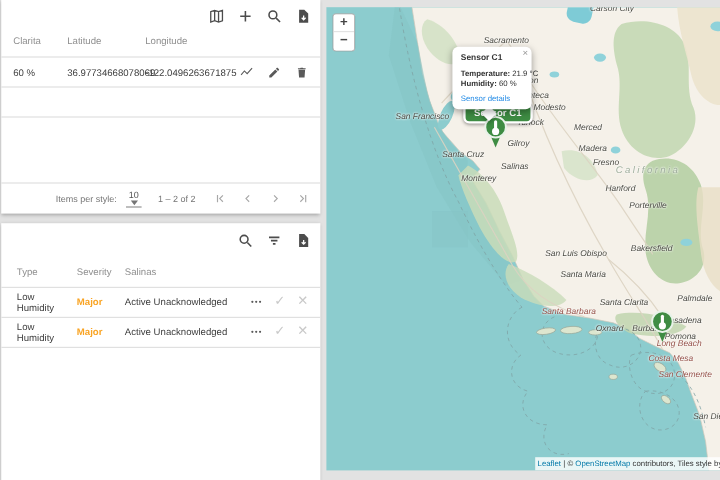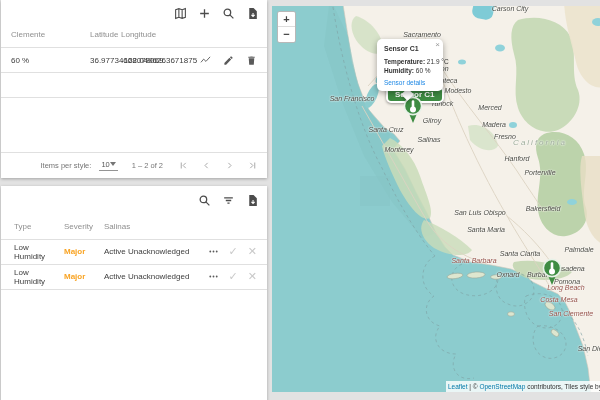--- a/index.html
+++ b/index.html
@@ -16,36 +16,36 @@
   #alarms-card  .toolbar { top:8px; }
   .tb-icon { width:13px; height:13px; color:#4c4c4c; cursor:pointer; display:block; }
   .tb-icon svg { width:100%; height:100%; display:block; }
 
   .divider { position:absolute; left:0; right:0; height:1px; background:#e0e0e0; }
 
   .hcell { position:absolute; font-size:8px; color:#8f8f8f; }
   .cell  { position:absolute; font-size:8px; color:#3d3d3d; }
   .trow  { position:absolute; left:0; right:0; }
 
-  .col-a { left:10px; } .col-b { left:55px;margin-left:34px; } .col-c { left:120px; }
+  .col-a { left:10px; } .col-b { left:55px; } .col-c { left:120px; }
   .col-t { left:13px; width:42px; line-height:9px; }
   .col-s { left:63px; } .col-st { left:103px; }
 
   .sev { color:#f9a424; font-weight:bold; }
 
   .row-icons { position:absolute; right:10px; display:flex; gap:12px; align-items:center; }
   .act-icon { width:11px; height:11px; color:#5a5a5a; cursor:pointer; }
   .act-icon svg { width:100%; height:100%; display:block; }
   .muted-ic { color:#c9c9c9; font-size:11px; line-height:11px; cursor:pointer; }
 
   .paginator { position:absolute; left:0; right:0; height:26px; display:flex; align-items:center;
                justify-content:flex-end; gap:8px; padding-right:10px; font-size:7.5px; color:#757575; }
   #sensors-card .paginator { top:152px; }
   .pp-select { display:flex; align-items:center; gap:0; border-bottom:1px solid #949494;
-               padding:0 2px 1px 2px; cursor:pointer; color:#555; }
+               padding:0 2px 1px 2px; cursor:pointer; color:#555;flex-direction:column; }
   .caret { width:0; height:0; border-left:3px solid transparent; border-right:3px solid transparent;
            border-top:4px solid #757575; }
   .pg-nav { display:flex; gap:14px; margin-left:8px; }
   .pg-btn { width:9px; height:9px; color:#a8a8a8; cursor:pointer; }
   .pg-btn svg { width:100%; height:100%; display:block; }
 
   
   #map { position:absolute; left:272px; top:6px; width:328px; height:386px;
          background:#8cccce; overflow:hidden; }
   #map svg.base { position:absolute; left:0; top:0; }
@@ -108,21 +108,21 @@
         </svg>
     </span>
     <span class="tb-icon">
       <svg viewBox="0 0 24 24">
           <path fill="currentColor" d="M6 2 H14 L20 8 V22 H6 Z"></path>
           <path stroke="#fff" stroke-width="2" fill="none" d="M13 11 V17 M10 14.5 L13 17.5 L16 14.5"></path>
         </svg>
     </span>
   </div>
 
-  <span class="hcell col-a" style="top:30px">Clemente</span>
+  <span class="hcell col-a" style="top:30px">Clarita</span>
   <span class="hcell col-b" style="top:30px">Latitude</span>
   <span class="hcell col-c" style="top:30px">Longitude</span>
   <div class="divider" style="top:47px"></div>
 
   <div class="trow" style="top:48px;height:25px">
     <span class="cell col-a" style="top:8px">60 %</span>
     <span class="cell col-b" style="top:8px">36.97734668078069</span>
     <span class="cell col-c" style="top:8px">-122.0496263671875</span>
     <div class="row-icons" style="top:7px">
       <span class="act-icon">

